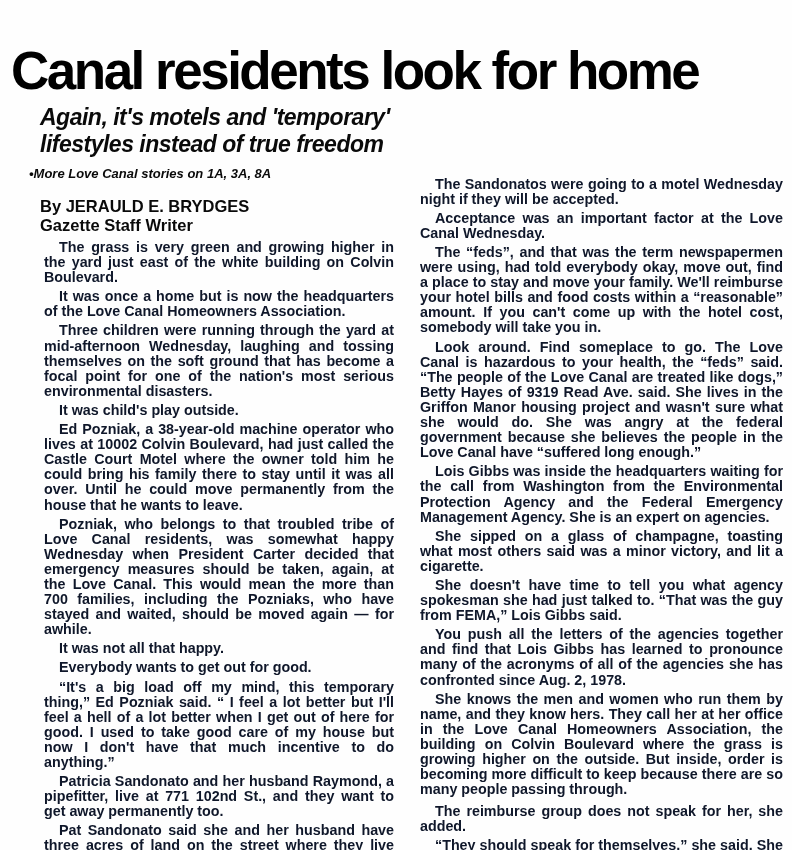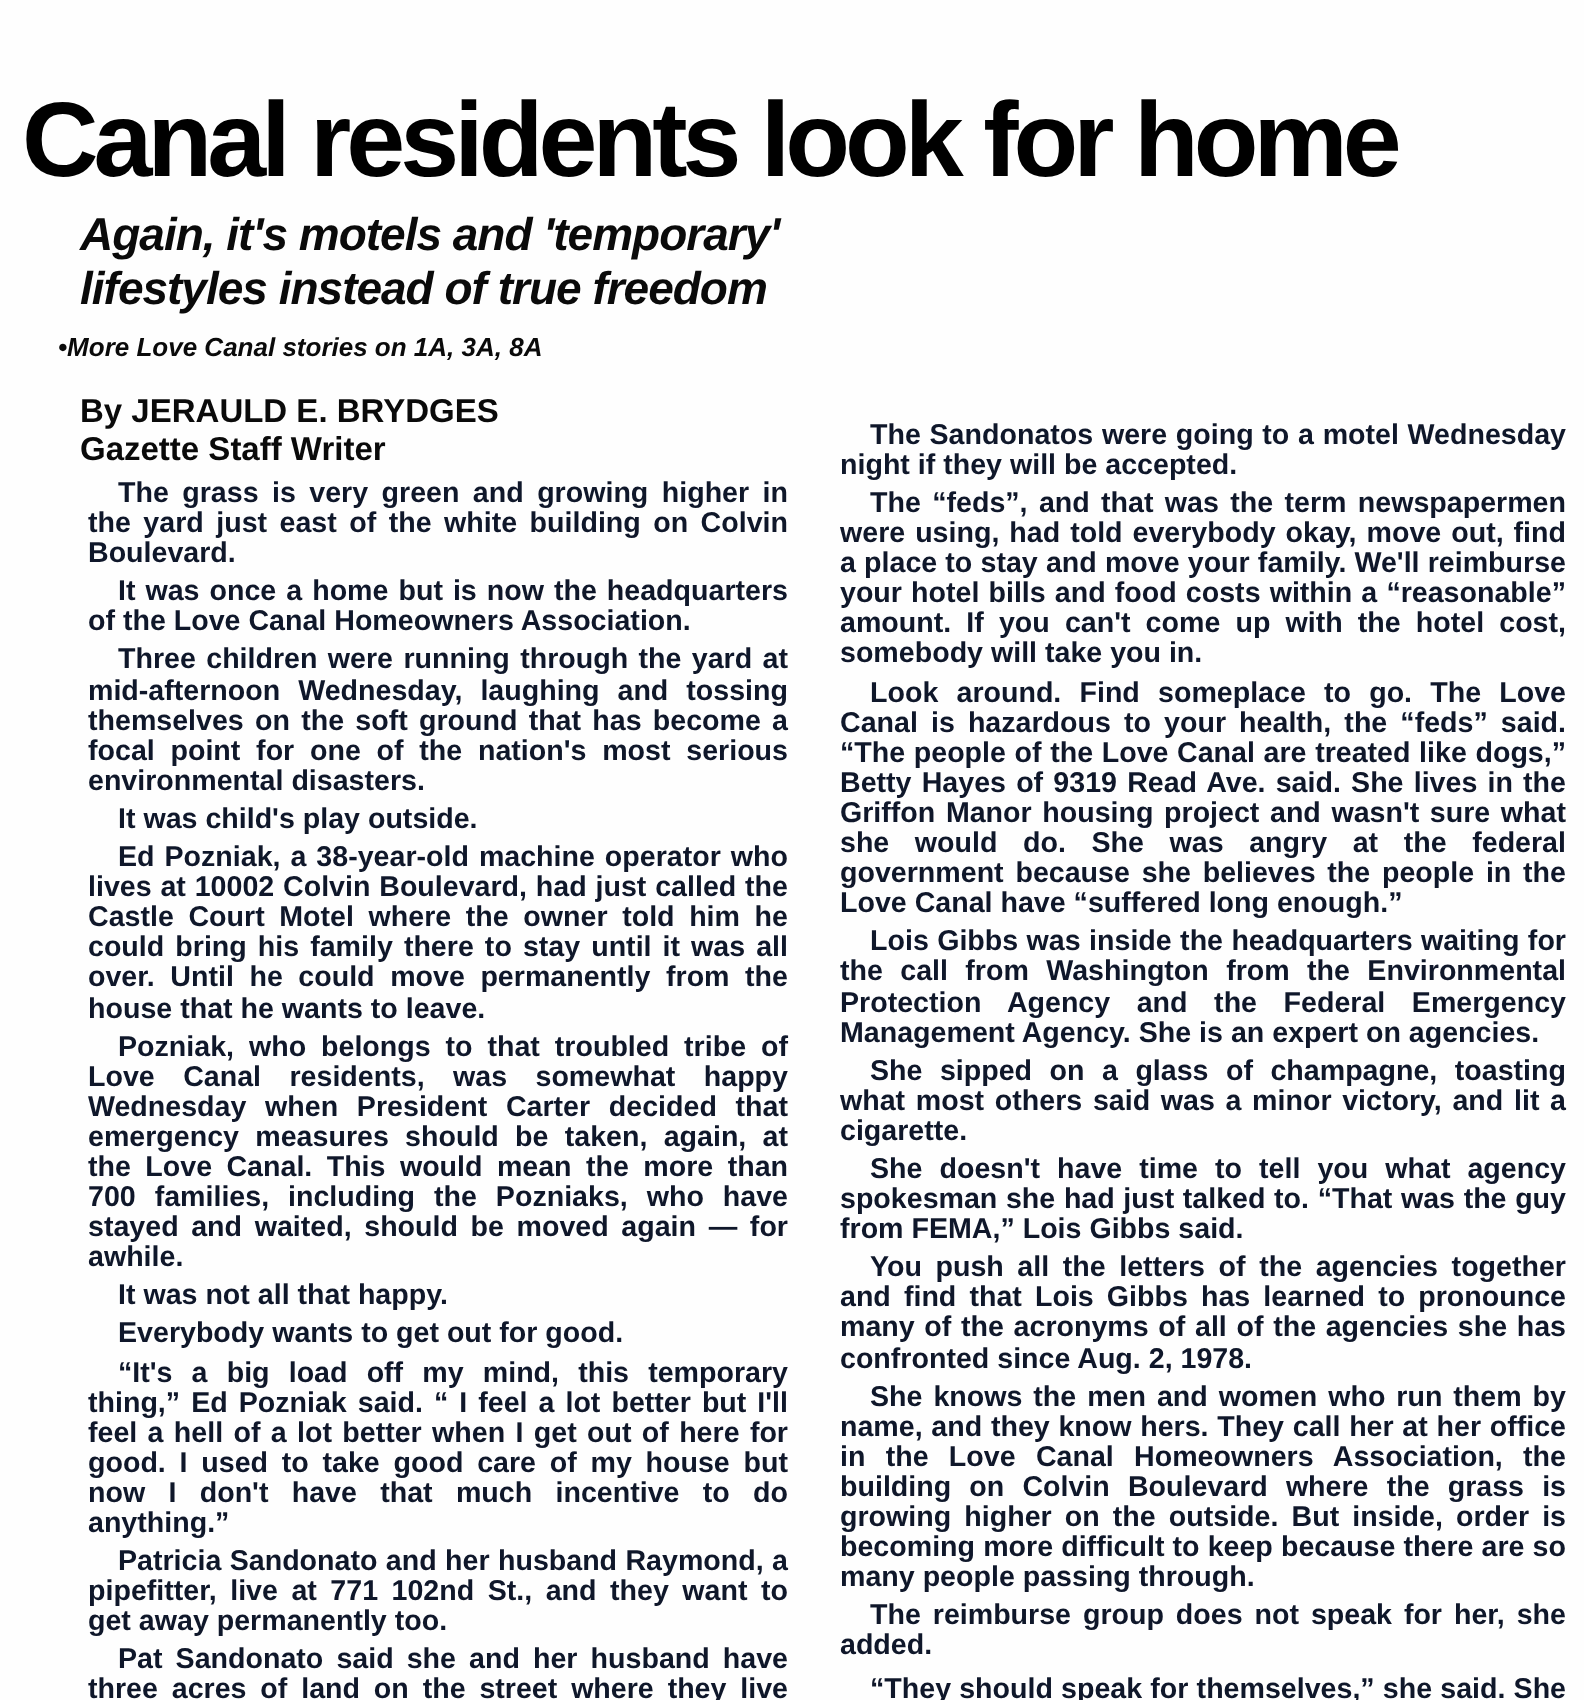--- a/index.html
+++ b/index.html
@@ -123,20 +123,21 @@
           <p>Everybody wants to get out for good.</p>
           <p>“It's a big load off my mind, this temporary thing,” Ed Pozniak said. “ I feel a lot better but I'll feel a hell of a lot better when I get out of here for good. I used to take good care of my house but now I don't have that much incentive to do anything.”</p>
           <p>Patricia Sandonato and her husband Raymond, a pipefitter, live at 771 102nd St., and they want to get away permanently too.</p>
           <p>Pat Sandonato said she and her husband have three acres of land on the street where they live and they can sell one parcel to the state for $29,500.</p>
         </div>
     </div>
 
     <div class="col-right">
       <div class="body-text">
           <p>The Sandonatos were going to a motel Wednesday night if they will be accepted.</p>
+          <p>Acceptance was an important factor at the Love Canal Wednesday.</p>
           <p>The “feds”, and that was the term newspapermen were using, had told everybody okay, move out, find a place to stay and move your family. We'll reimburse your hotel bills and food costs within a “reasonable” amount. If you can't come up with the hotel cost, somebody will take you in.</p>
           <p>Look around. Find someplace to go. The Love Canal is hazardous to your health, the “feds” said. “The people of the Love Canal are treated like dogs,” Betty Hayes of 9319 Read Ave. said. She lives in the Griffon Manor housing project and wasn't sure what she would do. She was angry at the federal government because she believes the people in the Love Canal have “suffered long enough.”</p>
           <p>Lois Gibbs was inside the headquarters waiting for the call from Washington from the Environmental Protection Agency and the Federal Emergency Management Agency. She is an expert on agencies.</p>
           <p>She sipped on a glass of champagne, toasting what most others said was a minor victory, and lit a cigarette.</p>
           <p>She doesn't have time to tell you what agency spokesman she had just talked to. “That was the guy from FEMA,” Lois Gibbs said.</p>
           <p>You push all the letters of the agencies together and find that Lois Gibbs has learned to pronounce many of the acronyms of all of the agencies she has confronted since Aug. 2, 1978.</p>
           <p>She knows the men and women who run them by name, and they know hers. They call her at her office in the Love Canal Homeowners Association, the building on Colvin Boulevard where the grass is growing higher on the outside. But inside, order is becoming more difficult to keep because there are so many people passing through.</p>
           <p>The reimburse group does not speak for her, she added.</p>
           <p>“They should speak for themselves,” she said. She also said that she would like to see “a bit of good publicity” about the canal area “for a change.”</p>
         </div>

